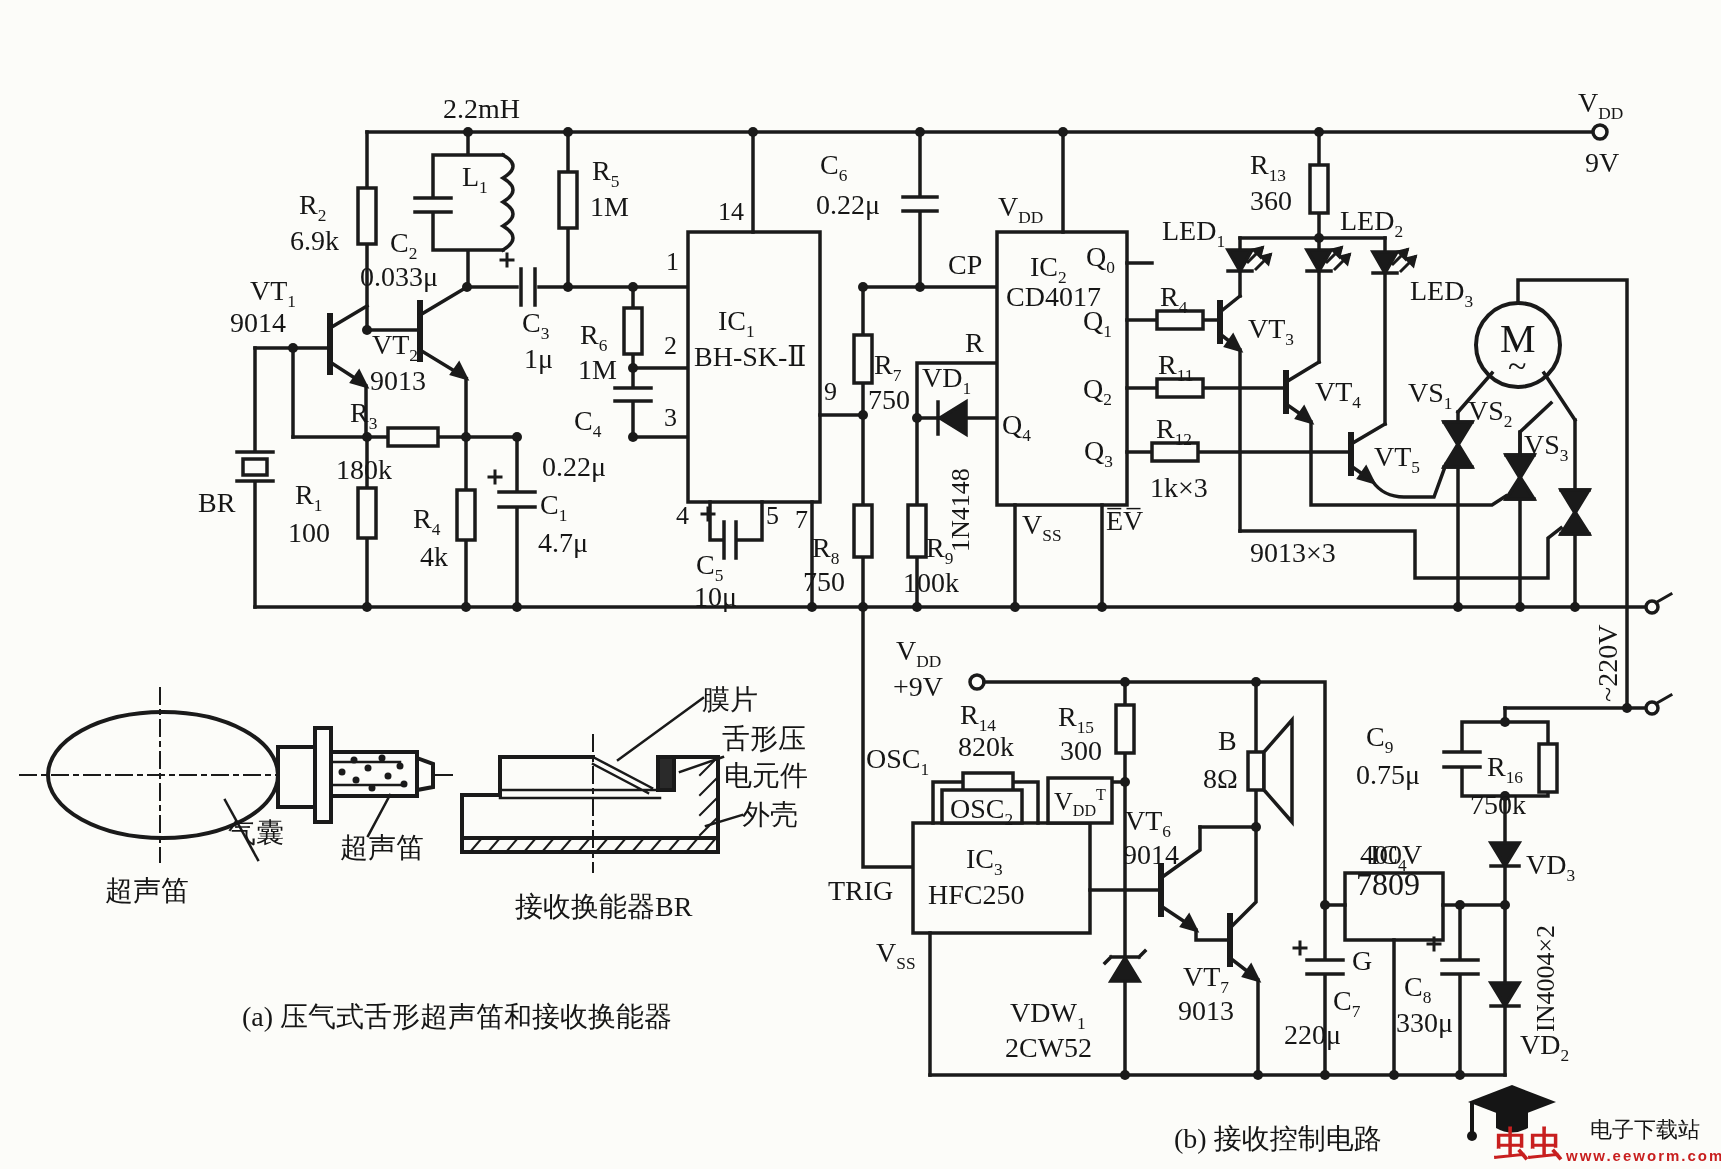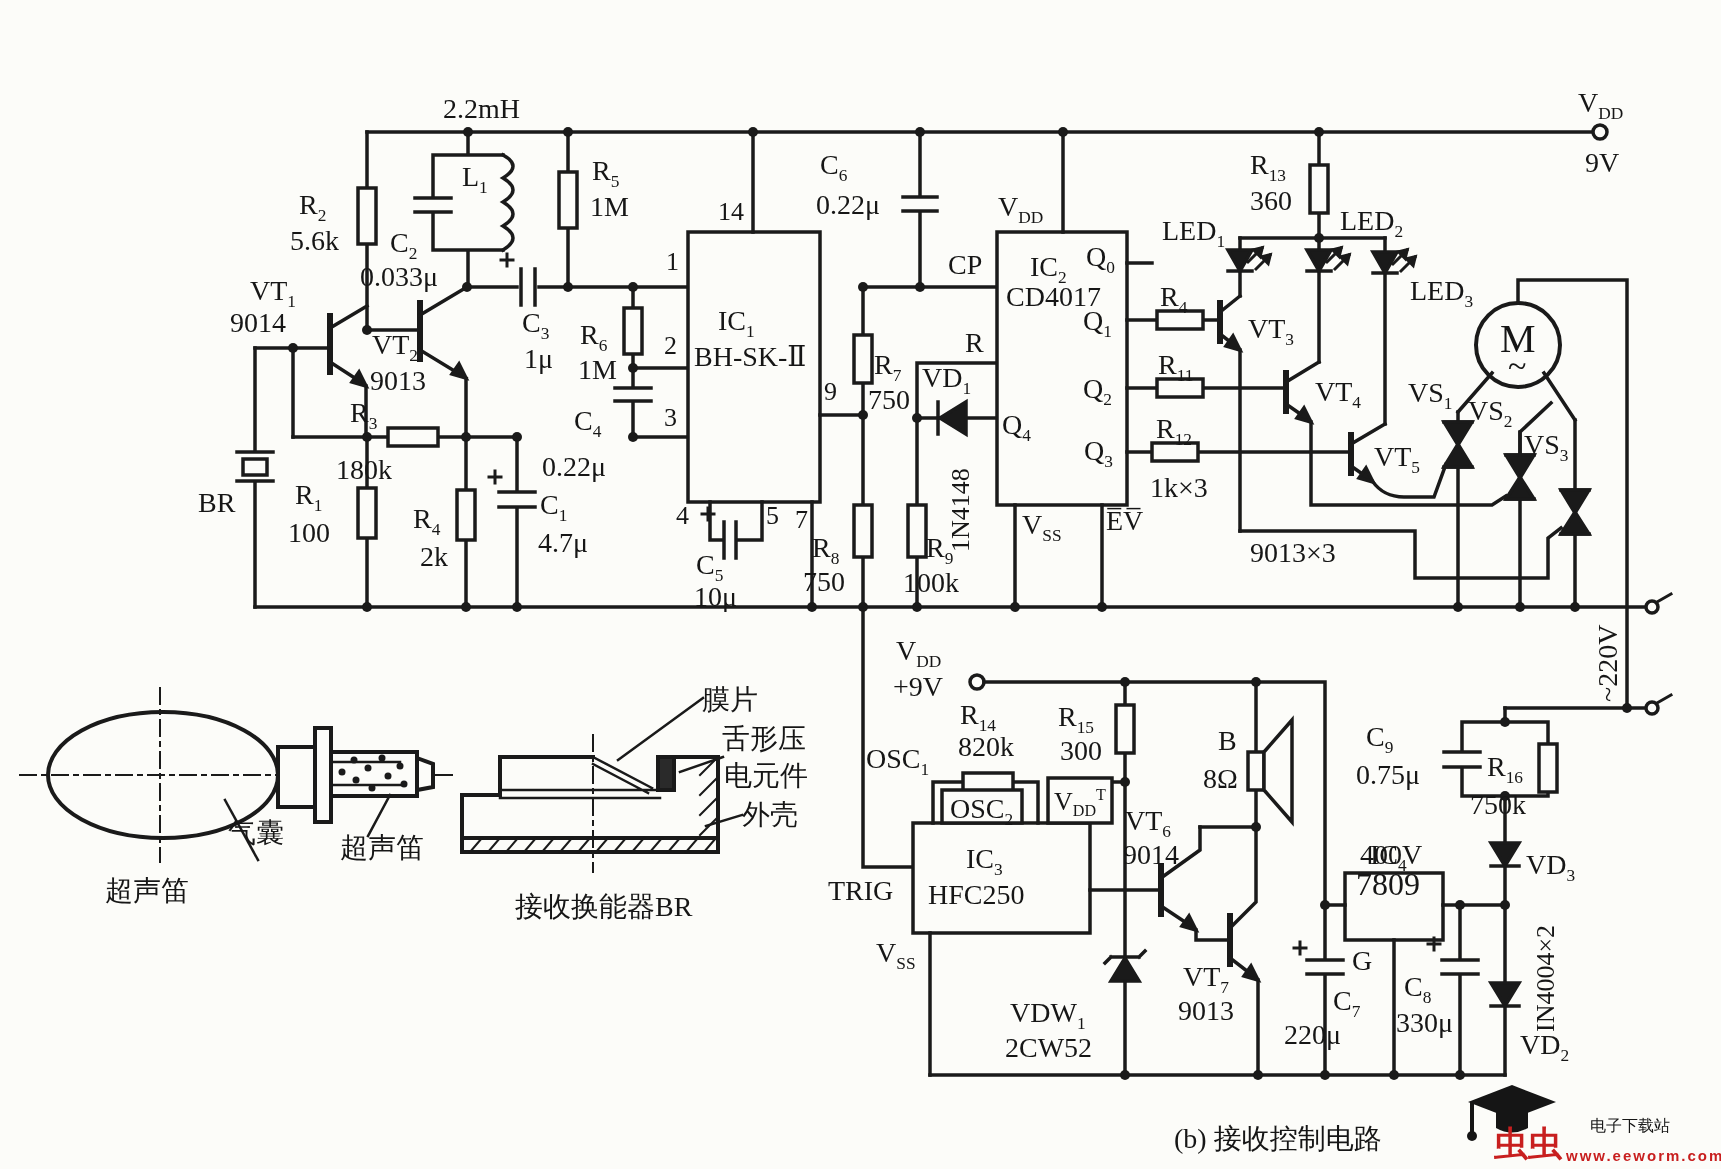--- a/index.html
+++ b/index.html
@@ -1,20 +1,20 @@
 <!DOCTYPE html>
 <html><head>
 <meta charset="utf-8">
 <style>
   html,body{margin:0;padding:0;background:#e8e8e4;}
   #page{position:relative;width:1721px;height:1169px;background:#fcfcf9;overflow:hidden;
         font-family:"Liberation Serif","DejaVu Serif",serif;color:#161616;}
   svg{position:absolute;left:0;top:0;}
   .lbl{position:absolute;font-size:28px;line-height:1.05;white-space:nowrap;color:#161616;}
-  .s22{font-size:16px}.s26{font-size:26px}.s30{font-size:28px}
+  .s22{font-size:22px}.s26{font-size:26px}.s30{font-size:28px}
   .s32{font-size:32px}.s34{font-size:34px}.s40{font-size:40px}
   .vert{transform:rotate(-90deg);transform-origin:left top;}
   sub{font-size:62%;line-height:0;}
   sup{font-size:62%;line-height:0;}
   .red{color:#c81f1f;font-weight:bold;}
   .wm-site{font-family:"Liberation Sans","DejaVu Sans",sans-serif;}
   .wm-url{font-family:"Liberation Sans","DejaVu Sans",sans-serif;letter-spacing:2px;}
 </style>
 </head>
 <body>
@@ -344,35 +344,35 @@
     <rect x="1470" y="1102" width="4" height="30"></rect>
     <circle cx="1472" cy="1136" r="5"></circle>
   </g>
 </svg>
 
 <div class="lbl s30" style="left:443px;top:94px">2.2mH</div>
 <div class="lbl s30" style="left:1578px;top:88px">V<sub>DD</sub></div>
 <div class="lbl s30" style="left:1585px;top:148px">9V</div>
 
 <div class="lbl" style="left:299px;top:190px">R<sub>2</sub></div>
-<div class="lbl" style="left:290px;top:226px">5.6k</div>
+<div class="lbl" style="left:290px;top:226px">6.9k</div>
 <div class="lbl" style="left:462px;top:162px">L<sub>1</sub></div>
 <div class="lbl" style="left:390px;top:228px">C<sub>2</sub></div>
 <div class="lbl" style="left:360px;top:262px">0.033μ</div>
 <div class="lbl" style="left:250px;top:276px">VT<sub>1</sub></div>
 <div class="lbl" style="left:230px;top:308px">9014</div>
 <div class="lbl" style="left:372px;top:330px">VT<sub>2</sub></div>
 <div class="lbl" style="left:370px;top:366px">9013</div>
 <div class="lbl" style="left:350px;top:398px">R<sub>3</sub></div>
 <div class="lbl" style="left:336px;top:455px">180k</div>
 <div class="lbl" style="left:198px;top:488px">BR</div>
 <div class="lbl" style="left:295px;top:480px">R<sub>1</sub></div>
 <div class="lbl" style="left:288px;top:518px">100</div>
 <div class="lbl" style="left:413px;top:504px">R<sub>4</sub></div>
-<div class="lbl" style="left:420px;top:542px">2k</div>
+<div class="lbl" style="left:420px;top:542px">4k</div>
 <div class="lbl" style="left:540px;top:490px">C<sub>1</sub></div>
 <div class="lbl" style="left:538px;top:528px">4.7μ</div>
 <div class="lbl" style="left:522px;top:308px">C<sub>3</sub></div>
 <div class="lbl" style="left:524px;top:344px">1μ</div>
 <div class="lbl" style="left:592px;top:156px">R<sub>5</sub></div>
 <div class="lbl" style="left:590px;top:192px">1M</div>
 <div class="lbl" style="left:580px;top:320px">R<sub>6</sub></div>
 <div class="lbl" style="left:578px;top:355px">1M</div>
 <div class="lbl" style="left:574px;top:406px">C<sub>4</sub></div>
 <div class="lbl" style="left:542px;top:452px">0.22μ</div>
@@ -472,19 +472,20 @@
 <div class="lbl s26 vert" style="left:1532px;top:1032px">IN4004×2</div>
 
 <div class="lbl s30" style="left:105px;top:876px">超声笛</div>
 <div class="lbl s30" style="left:228px;top:818px">气囊</div>
 <div class="lbl s30" style="left:340px;top:833px">超声笛</div>
 <div class="lbl s30" style="left:702px;top:685px">膜片</div>
 <div class="lbl s30" style="left:722px;top:724px">舌形压</div>
 <div class="lbl s30" style="left:724px;top:761px">电元件</div>
 <div class="lbl s30" style="left:742px;top:800px">外壳</div>
 <div class="lbl s30" style="left:515px;top:892px">接收换能器BR</div>
+<div class="lbl s30" style="left:242px;top:1002px">(a) 压气式舌形超声笛和接收换能器</div>
 <div class="lbl s30" style="left:1174px;top:1124px">(b) 接收控制电路</div>
 
 <div class="lbl s34 red" style="left:1494px;top:1126px">虫虫</div>
 <div class="lbl s22 wm-site" style="left:1590px;top:1118px">电子下载站</div>
 <div class="lbl red wm-url" style="left:1566px;top:1148px;font-size:15px">www.eeworm.com</div>
 
 </div>
 
 </body></html>

